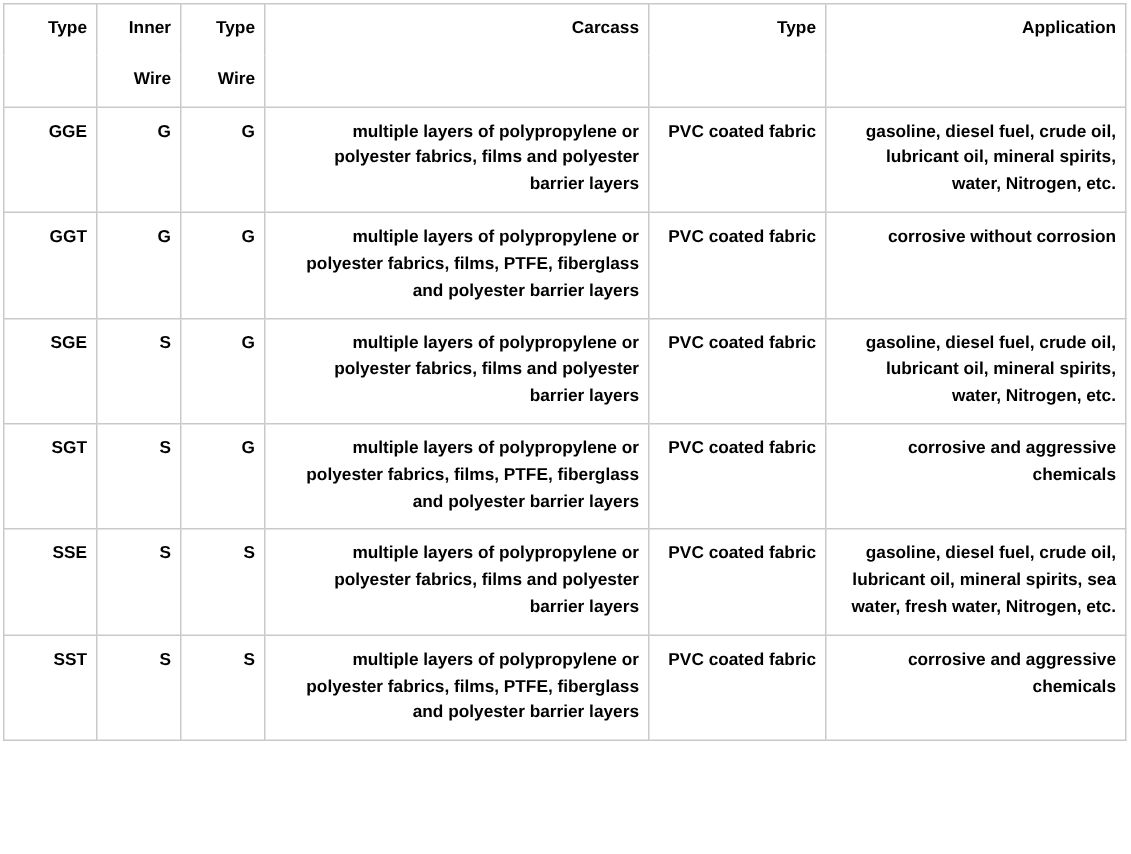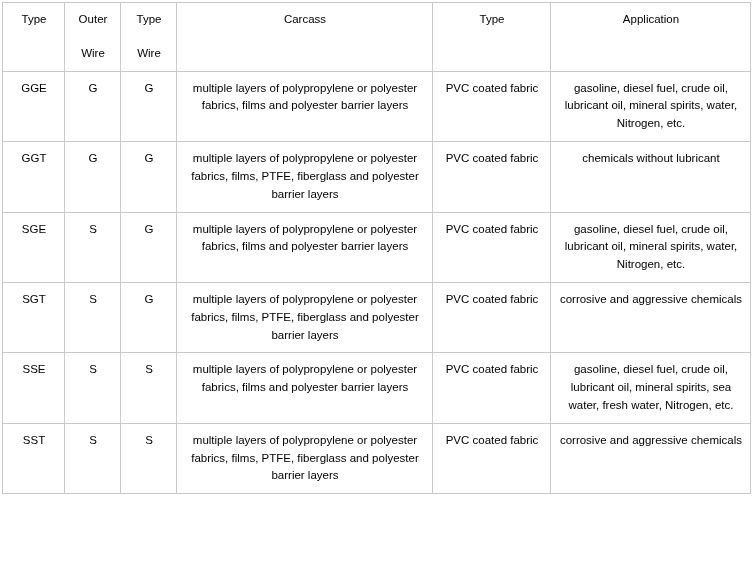--- a/index.html
+++ b/index.html
@@ -31,22 +31,22 @@
   table.spec col.c-inner   { width: 56px; }
   table.spec col.c-outer   { width: 56px; }
   table.spec col.c-carcass { width: 256px; }
   table.spec col.c-cover   { width: 118px; }
   table.spec col.c-app     { width: 200px; }
 
   table.spec td, table.spec th {
     border: 1px solid #c9c9c9;
     vertical-align: top;
     padding: 8px 6px 8px 7px;
-    font-weight: normal;
-    text-align: center;
+    font-weight: bold;
+    text-align: right;
     line-height: 1.55;
     word-wrap: break-word;
     white-space: pre-line;
   }
   .hdr-type {
     vertical-align: top;
   }
   .hdr-sub-top {
     border-bottom: none !important;
     padding-bottom: 2px;
@@ -74,21 +74,21 @@
       <col class="c-type">
       <col class="c-inner">
       <col class="c-outer">
       <col class="c-carcass">
       <col class="c-cover">
       <col class="c-app">
     </colgroup>
     <tbody>
       <tr>
         <td class="hdr-type hdr-sub-top hdr-type-cell" rowspan="2">Type</td>
-        <td class="hdr-sub-top">Outer</td>
+        <td class="hdr-sub-top">Inner</td>
         <td class="hdr-sub-top">Type</td>
         <td class="hdr-sub-top" rowspan="2">Carcass</td>
         <td class="hdr-sub-top" rowspan="2">Type</td>
         <td class="hdr-sub-top" rowspan="2">Application</td>
       </tr>
       <tr>
         <td class="hdr-sub-bottom">Wire</td>
         <td class="hdr-sub-bottom">Wire</td>
       </tr>
 
@@ -100,21 +100,21 @@
         <td class="cell-mid">PVC   coated fabric</td>
         <td class="cell-mid">gasoline,   diesel fuel, crude oil, lubricant oil, mineral spirits, water, Nitrogen, etc.</td>
       </tr>
 
       <tr>
         <td class="cell-top">GGT</td>
         <td class="cell-top">G</td>
         <td class="cell-top">G</td>
         <td class="cell-mid">multiple   layers of polypropylene or polyester fabrics, films, PTFE, fiberglass and   polyester barrier layers</td>
         <td class="cell-mid">PVC   coated fabric</td>
-        <td class="cell-mid">chemicals   without lubricant</td>
+        <td class="cell-mid">corrosive   without corrosion</td>
       </tr>
 
       <tr>
         <td class="cell-top">SGE</td>
         <td class="cell-top">S</td>
         <td class="cell-top">G</td>
         <td class="cell-mid">multiple   layers of polypropylene or polyester fabrics, films and polyester barrier   layers</td>
         <td class="cell-mid">PVC   coated fabric</td>
         <td class="cell-mid">gasoline,   diesel fuel, crude oil, lubricant oil, mineral spirits, water, Nitrogen, etc.</td>
       </tr>

